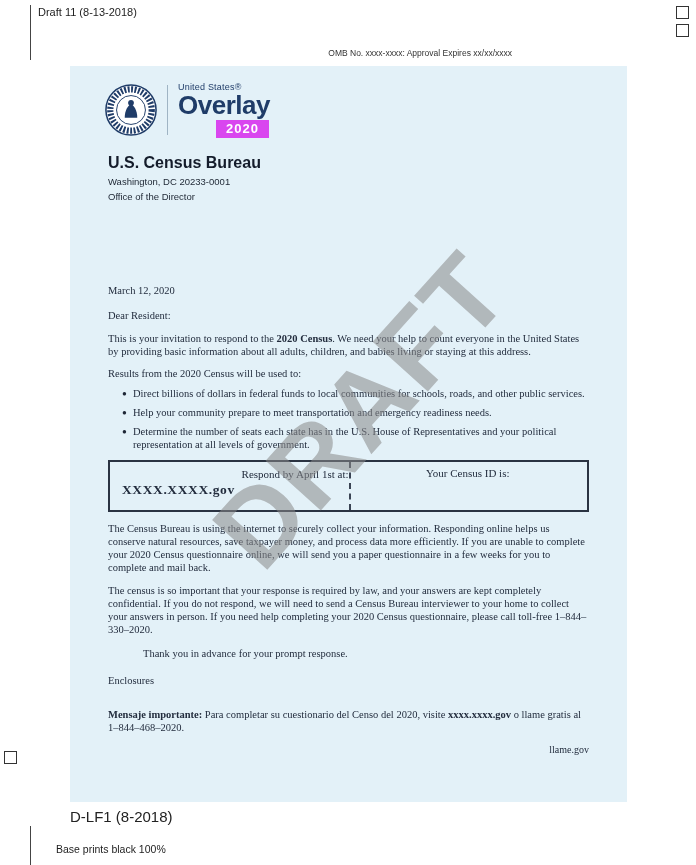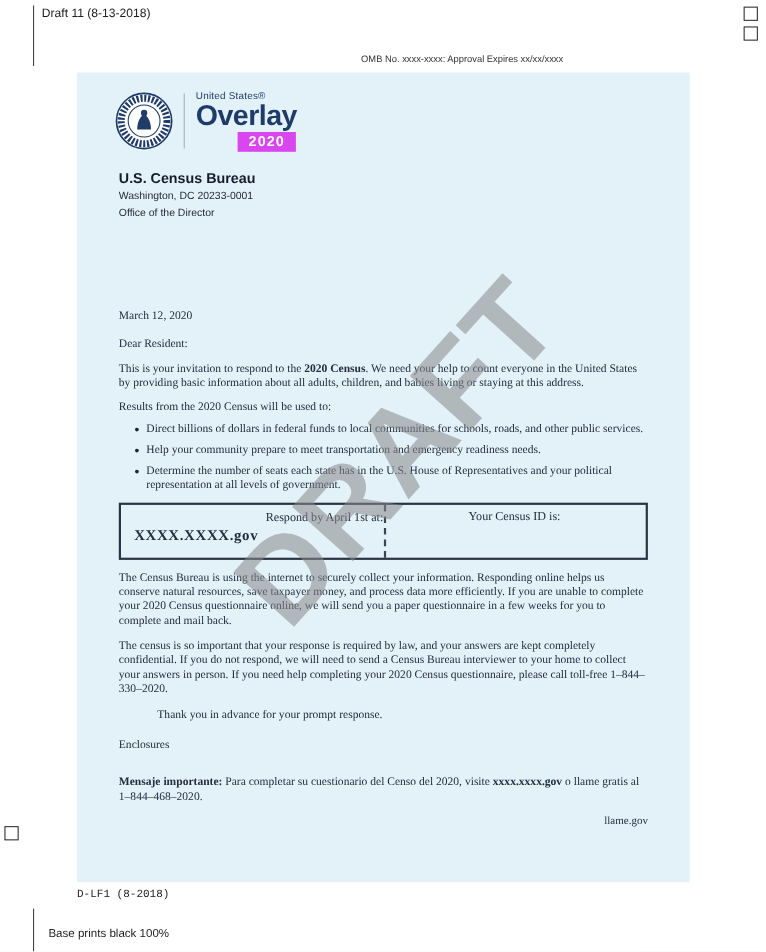--- a/index.html
+++ b/index.html
@@ -31,25 +31,25 @@
   .reg-left { left: 4px; top: 751px; }
 
   .omb-line {
     position: absolute; right: 69px; top: 48px;
     font-family: "Liberation Sans", sans-serif;
     font-size: 8.5px; color: #333;
   }
 
   .form-number {
     position: absolute; left: 70px; top: 808px;
-    font-family: Liberation Mono, monospace;
-    font-size: 10px; color: #222; text-align: center;
+    font-family: Liberation Sans, sans-serif;
+    font-size: 15px; color: #222; text-align: center;
   }
   .footer-left {
-    position: absolute; left: 44px; top: 843px;
+    position: absolute; left: 56px; top: 843px;
     font-family: "Liberation Sans", sans-serif;
     font-size: 10.5px; color: #1d1d1d;
   }
   .footer-right {
     position: absolute; left: 180px; top: 887px;
     font-family: "Liberation Sans", sans-serif;
     font-size: 10.5px; color: #1d1d1d;
   }
 
   
@@ -68,21 +68,21 @@
   .logo-census { font-size: 26px; font-weight: bold; line-height: 26px; letter-spacing: -0.5px; }
   .logo-yearbox {
     display: inline-block; background: #d946ef; color: #fff;
     font-size: 13px; font-weight: bold;
     padding: 2px 10px 3px 10px; margin: 2px 0 0 38px; line-height: 13px;
     letter-spacing: 1px;
   }
 
   
   .sender { margin: 16px 0 0 38px; font-family: "Liberation Sans", sans-serif; }
-  .sender-name { font-size: 13px; font-weight: bold; color: #141c2b; }
+  .sender-name { font-size: 16px; font-weight: bold; color: #141c2b; }
   .sender-line { font-size: 9.5px; margin-top: 4px; color: #222b38; }
 
   
   .body-copy { margin: 0 38px; font-size: 10.5px; line-height: 13px; }
   .date-line { margin-top: 82px; }
   .subject-line { margin-top: 13px; }
   .salutation { margin-top: 12px; }
   .para { margin-top: 10px; }
   .results-intro { margin-top: 9px; }
 

